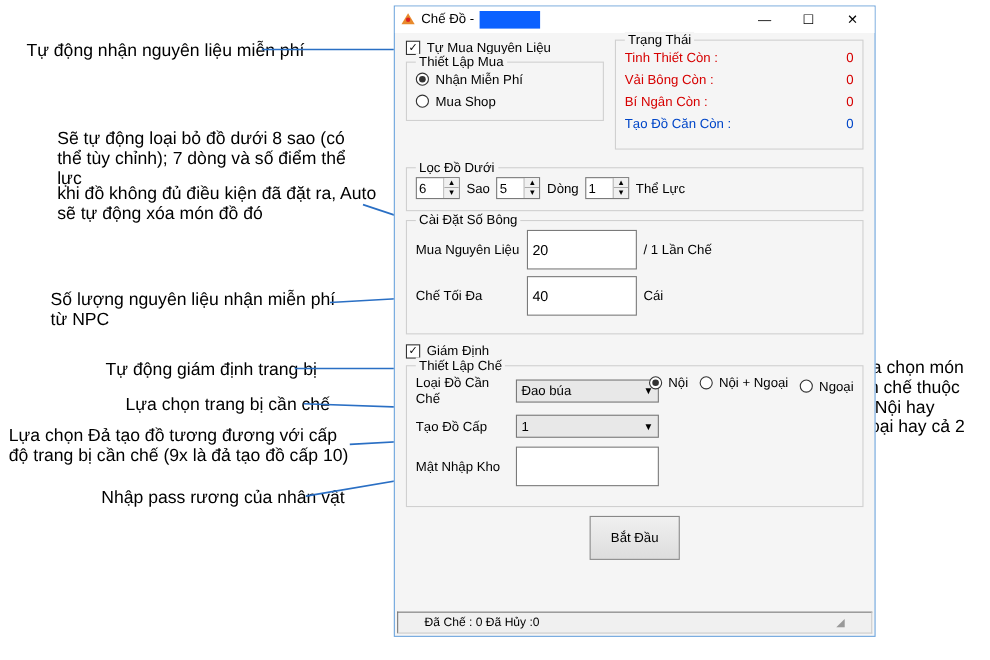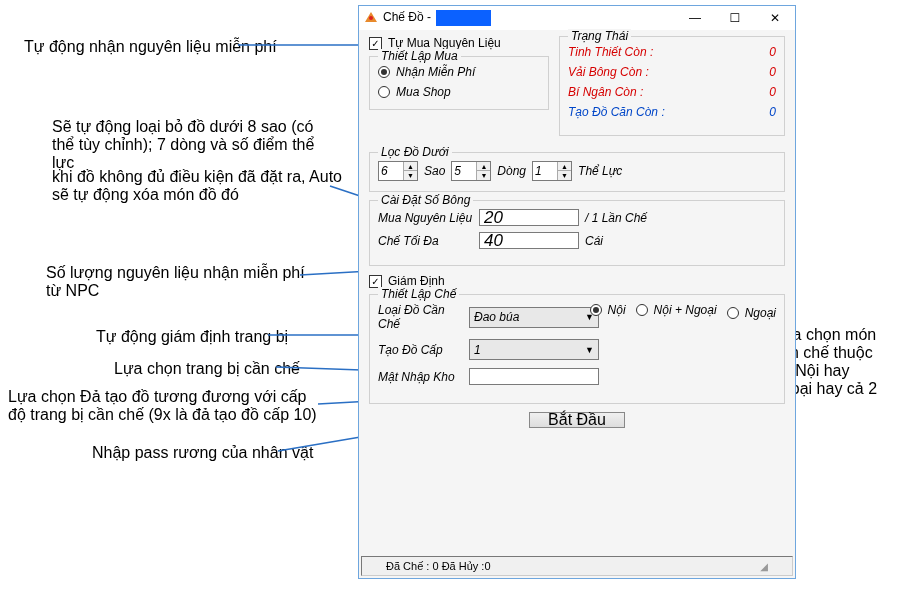--- a/index.html
+++ b/index.html
@@ -7,36 +7,36 @@
     .annotation { position: absolute; color: #000; font-size: 16px; }
     .arrow { position: absolute; pointer-events: none; }
     .window { position: absolute; left: 358px; top: 5px; width: 438px; height: 574px; border: 1px solid #6ea6de; background: #f5f5f5; }
     .titlebar { height: 24px; background: #fff; display: flex; align-items: center; padding: 0 4px; position: relative; }
     .title-icon { width: 16px; height: 16px; display: inline-flex; align-items: center; justify-content: center; margin-right: 4px; }
     .title-text { font-size: 12px; }
     .title-redact { display: inline-block; width: 55px; height: 16px; background: #0b61ff; margin-left: 2px; vertical-align: middle; }
     .winbtns { position: absolute; right: 0; top: 0; display: flex; }
     .winbtn { width: 40px; height: 24px; display: flex; align-items: center; justify-content: center; font-size: 12px; cursor: default; }
     .content { padding: 6px 10px 0 10px; position: relative; }
-    .fieldset { border: 1px solid #d0d0d0; margin-bottom: 8px; padding: 8px 8px 10px 8px; position: relative; background: #f5f5f5; font-style: italic; }
+    .fieldset { border: 1px solid #d0d0d0; margin-bottom: 8px; padding: 8px 8px 10px 8px; position: relative; background: #f5f5f5; }
     .legend { position: absolute; top: -8px; left: 8px; background: #f5f5f5; padding: 0 3px; font-size: 12px; }
     .row { display: flex; align-items: center; gap: 6px; margin-bottom: 6px; }
     .row:last-child { margin-bottom: 0; }
     .checkbox { width: 13px; height: 13px; border: 1px solid #333; background: #fff; display: inline-flex; align-items: center; justify-content: center; font-size: 10px; cursor: default; }
     .radio { width: 12px; height: 12px; border: 1px solid #333; border-radius: 50%; background: #fff; display: inline-flex; align-items: center; justify-content: center; cursor: default; }
     .radio.sel::after { content: ''; width: 6px; height: 6px; background: #333; border-radius: 50%; }
-    .input { border: 1px solid #7a7a7a; background: #fff; height: 17px; padding: 0 4px; display: inline-flex; align-items: center; font-size: 17px; }
+    .input { border: 1px solid #7a7a7a; background: #fff; height: 36px; padding: 0 4px; display: inline-flex; align-items: center; font-size: 13px; }
     .spinner { display: inline-flex; border: 1px solid #7a7a7a; background: #fff; height: 20px; }
     .spinner .val { width: 24px; padding: 0 2px; display: flex; align-items: center; font-size: 12px; }
     .spinner .arrows { display: flex; flex-direction: column; width: 14px; border-left: 1px solid #aaa; }
     .spinner .arrows span { height: 9px; font-size: 7px; display: flex; align-items: center; justify-content: center; background: #f0f0f0; cursor: default; }
     .spinner .arrows span:first-child { border-bottom: 1px solid #aaa; }
     .select { border: 1px solid #7a7a7a; background: #e8e8e8; height: 21px; display: inline-flex; align-items: center; justify-content: space-between; padding: 0 4px; font-size: 12px; cursor: default; }
     .select .chev { font-size: 9px; margin-left: 6px; }
-    .button { border: 1px solid #888; background: linear-gradient(#f0f0f0, #ddd); height: 16px; padding: 0 18px; display: inline-flex; align-items: center; justify-content: center; font-size: 16px; cursor: default; }
+    .button { border: 1px solid #888; background: linear-gradient(#f0f0f0, #ddd); height: 40px; padding: 0 18px; display: inline-flex; align-items: center; justify-content: center; font-size: 12px; cursor: default; }
     .top-flex { display: flex; gap: 10px; margin-bottom: 8px; }
     .buy-block { width: 180px; }
     .status-block { flex: 1; }
     .status-row { display: flex; justify-content: space-between; margin-bottom: 6px; font-size: 12px; }
     .status-row.red { color: #d60000; }
     .status-row.blue { color: #0046c8; }
     .filter-row { display: flex; align-items: center; gap: 6px; }
     .qty-row { display: flex; align-items: center; gap: 6px; margin-bottom: 6px; }
     .qty-row label { width: 95px; }
     .type-grid { position: relative; }

